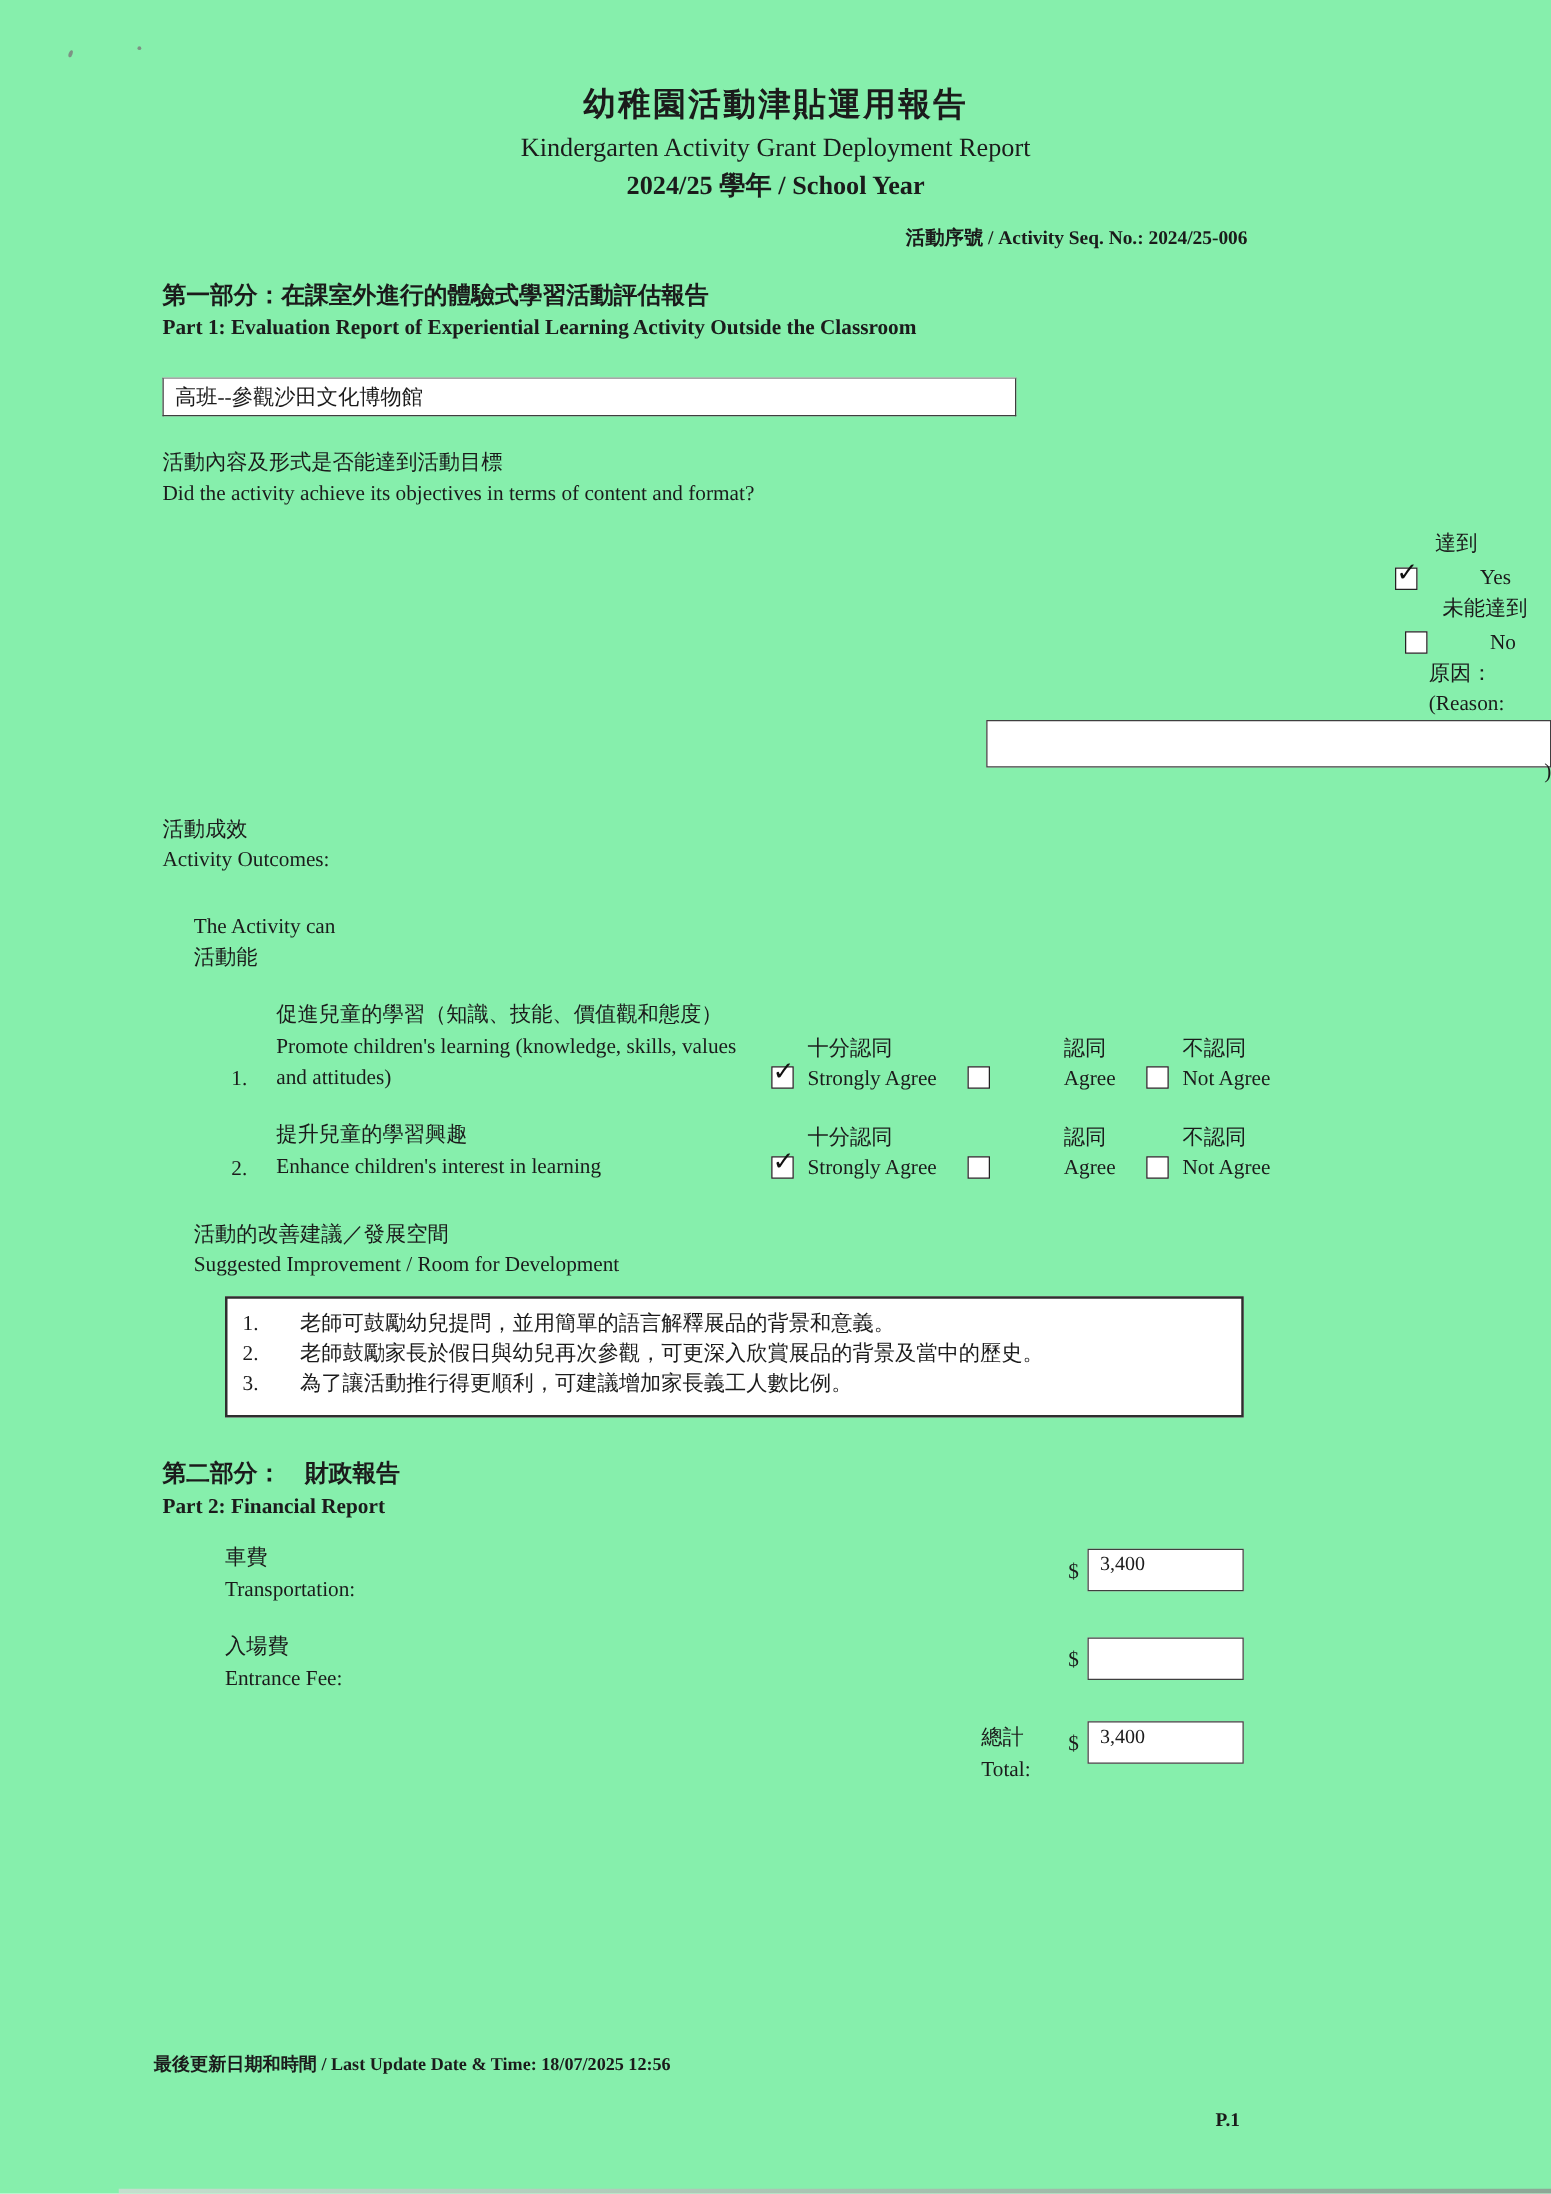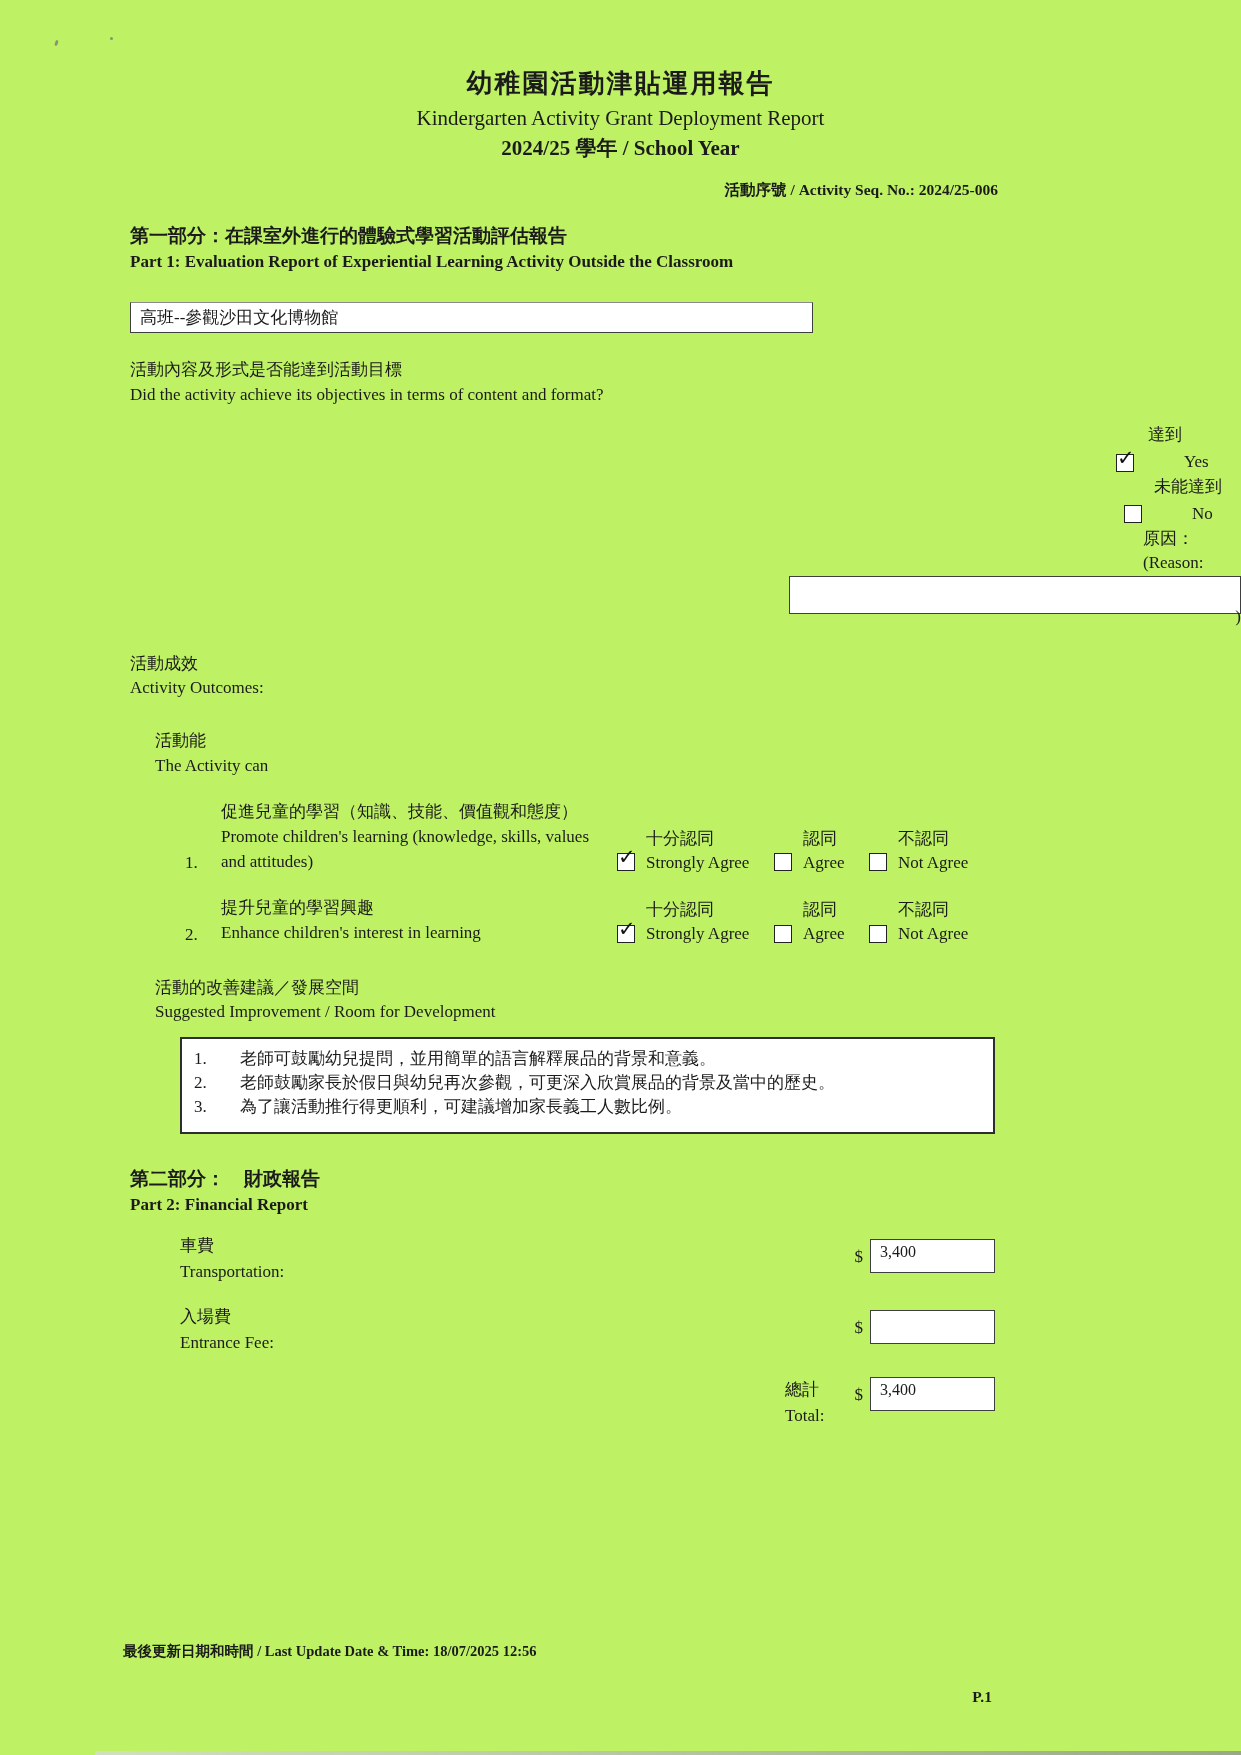--- a/index.html
+++ b/index.html
@@ -1,17 +1,17 @@
 <!DOCTYPE html>
 <html><head>
 <meta charset="utf-8">
 <style>
   html,body { margin:0; padding:0; background:#ffffff; }
   .page {
-    position:relative; width:1241px; height:1755px; background:#bef264;
+    position:relative; width:1241px; height:1755px; background:#86efac;
     color:#1b1b1b; font-family:"Liberation Serif","DejaVu Serif",serif;
     overflow:hidden;
   }
   
   .header { text-align:center; padding-top:66px; }
   .title-zh { font-size:26px; font-weight:bold; letter-spacing:2px; }
   .title-en { font-size:21px; font-weight:normal; margin-top:5px;text-align:center; }
   .title-year { font-size:21px; font-weight:bold; margin-top:3px; }
   .seq-line { text-align:right; padding-right:243px; margin-top:18px; font-size:15.5px; font-weight:bold; }
 
@@ -62,21 +62,21 @@
   .outcomes-heading { margin:24px 0 0 130px; }
   .activity-can { margin:28px 0 0 155px; }
   .outcome-row { display:flex; align-items:flex-end; margin:22px 0 0 185px; }
   .o-num { width:36px; font-size:17px; padding-bottom:1px; flex:none; }
   .o-text { width:388px; font-size:17px; line-height:1.45; }
   .o-ratings { display:flex; align-items:flex-end; margin-left:8px; }
   .rating { display:flex; align-items:flex-end; }
   .rating .cb { margin-right:11px; margin-bottom:3px; }
   .rating-labels { font-size:17px; line-height:1.4; }
   .rating-sa { margin-right:18px; } .rating-sa .rating-labels { min-width:110px; }
-  .rating-a  { margin-right:18px; } .rating-a  .rating-labels { min-width:48px; }
+  .rating-a  { margin-right:18px;gap:48px; } .rating-a  .rating-labels { min-width:48px; }
 
   
   .improve-heading { margin:30px 0 0 155px; }
   .improve-box {
     margin:12px 0 0 180px; width:815px; box-sizing:border-box;
     border:2px solid #2e2e2e; padding:8px 12px 13px 12px; background:#fff;
   }
   .improve-item { display:flex; font-size:17px; line-height:1.42; }
   .imp-num { width:46px; flex:none; }
   .imp-text { flex:1; }
@@ -156,22 +156,22 @@
     </div>
     <div class="field-box reason-box"></div>
     <div class="reason-close">)</div>
   </div>
 
   <div class="outcomes-heading lbl">
     <div>活動成效</div>
     <div>Activity Outcomes:</div>
   </div>
   <div class="activity-can lbl">
+    <div>The Activity can</div>
     <div>活動能</div>
-    <div>The Activity can</div>
   </div>
 
   <div class="outcome-row">
     <div class="o-num">1.</div>
     <div class="o-text">
       <div>促進兒童的學習（知識、技能、價值觀和態度）</div>
       <div>Promote children's learning (knowledge, skills, values and attitudes)</div>
     </div>
     <div class="o-ratings">
       <div class="rating rating-sa">

